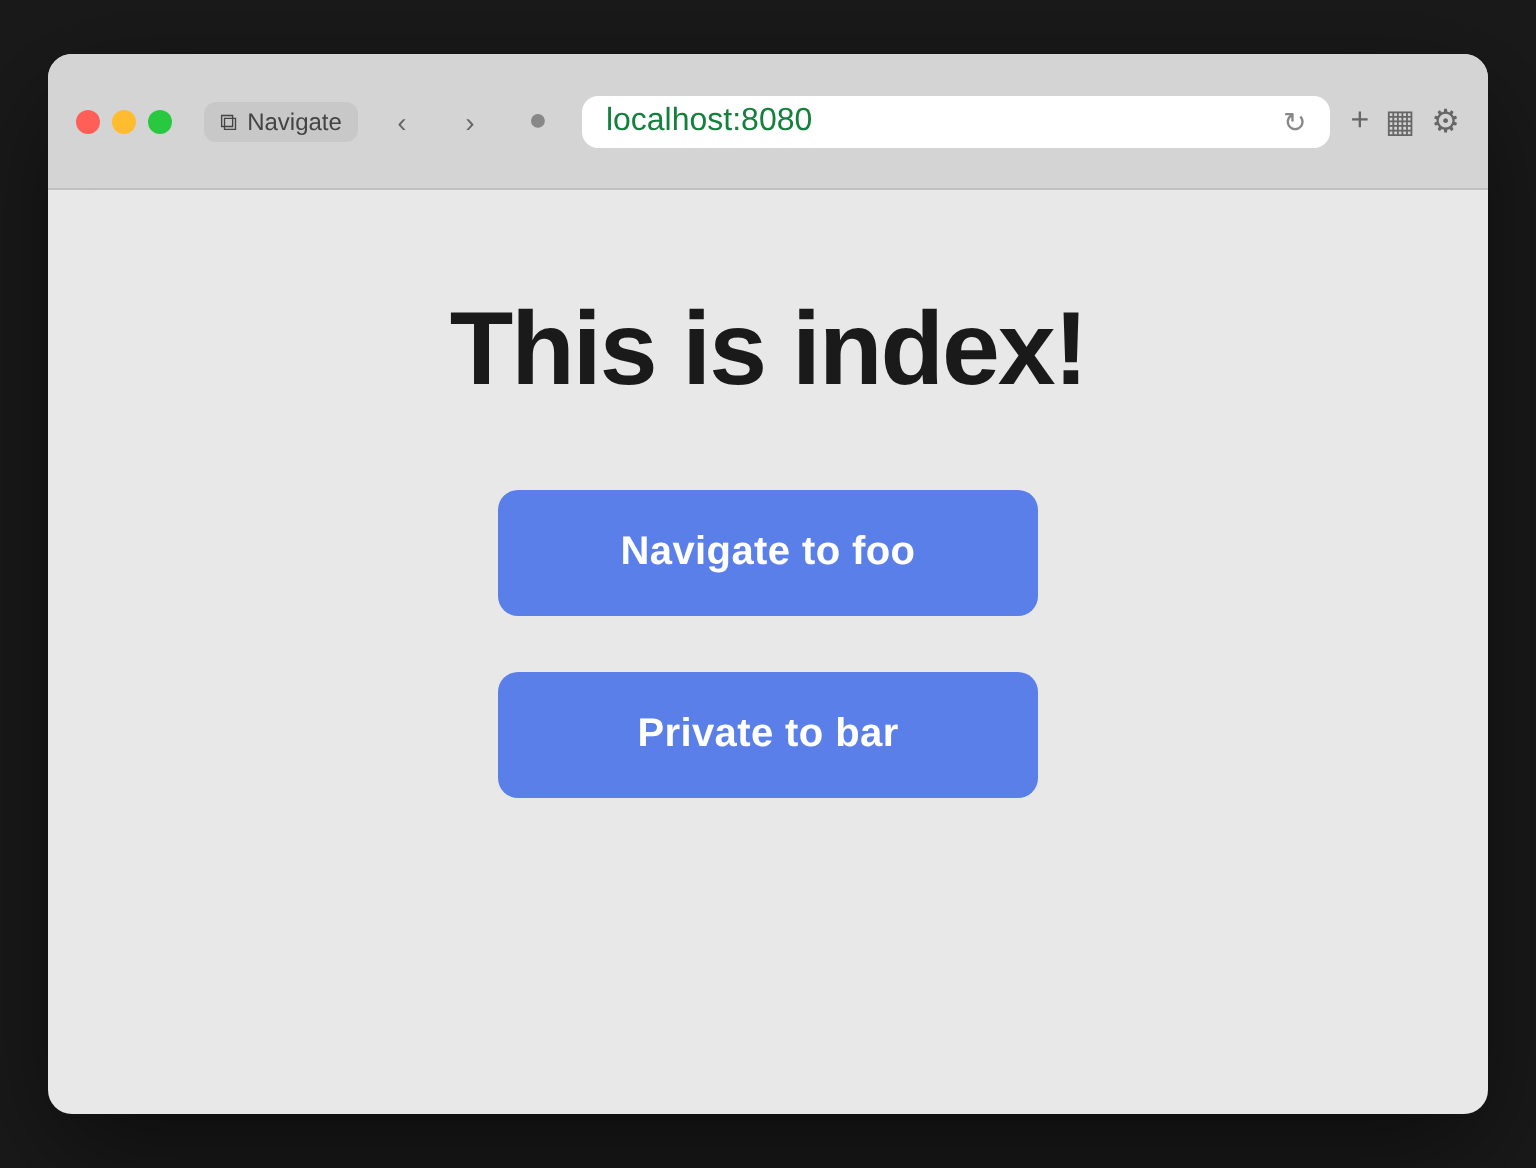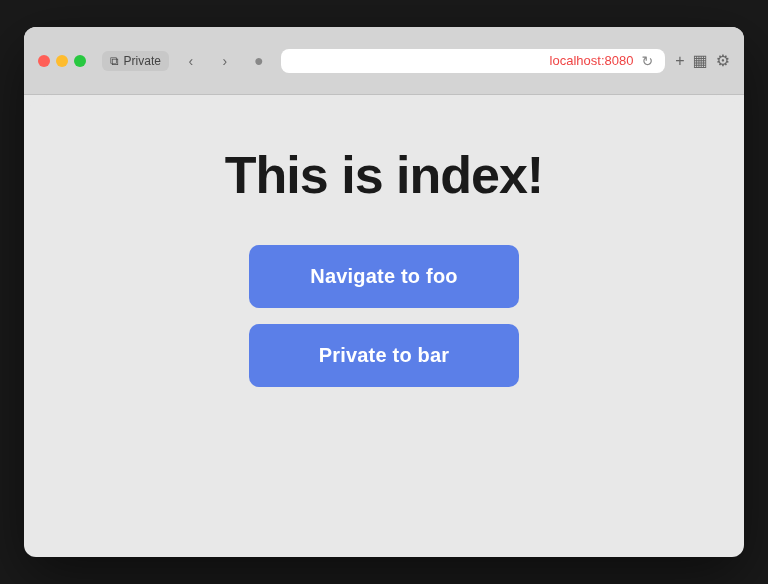--- a/index.html
+++ b/index.html
@@ -87,23 +87,23 @@
       display: flex;
       align-items: center;
       background: #ffffff;
       border-radius: 8px;
       padding: 4px 12px;
       gap: 8px;
     }
 
     .address-text {
       flex: 1;
-      font-size: 13px;
-      color: #ef4444;
-      text-align: right;
+      font-size: 16px;
+      color: #15803d;
+      text-align: left;
     }
 
     .refresh-btn {
       color: #888;
       font-size: 14px;
       cursor: pointer;
     }
 
     .toolbar-actions {
       display: flex;
@@ -127,21 +127,21 @@
       font-size: 52px;
       font-weight: 900;
       color: #1a1a1a;
       margin-bottom: 40px;
       letter-spacing: -1px;
     }
 
     .nav-buttons {
       display: flex;
       flex-direction: column;
-      gap: 16px;
+      gap: 28px;
       align-items: center;
     }
 
     .nav-link-btn {
       width: 270px;
       padding: 20px 24px;
       background: #5b7fe8;
       color: white;
       border: none;
       border-radius: 10px;
@@ -159,21 +159,21 @@
 <div class="browser-window">
   <div class="browser-chrome">
     <div class="browser-toolbar">
       <div class="traffic-lights">
         <div class="traffic-light close"></div>
         <div class="traffic-light minimize"></div>
         <div class="traffic-light maximize"></div>
       </div>
       <div class="tab-indicator">
         <span>⧉</span>
-        <span>Private</span>
+        <span>Navigate</span>
       </div>
       <div class="nav-btn">‹</div>
       <div class="nav-btn">›</div>
       <div class="nav-btn" style="font-size:16px; color:#888;">●</div>
       <div class="address-bar-container">
         <span class="address-text">localhost:8080</span>
         <span class="refresh-btn">↻</span>
       </div>
       <div class="toolbar-actions">
         <span>+</span>

